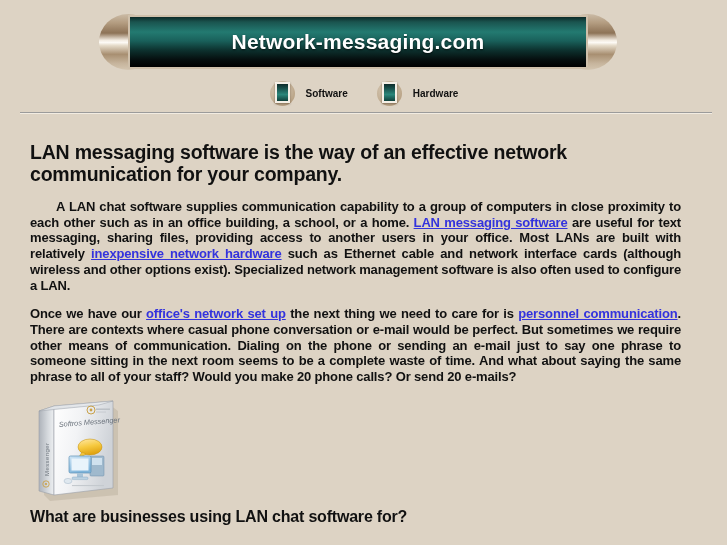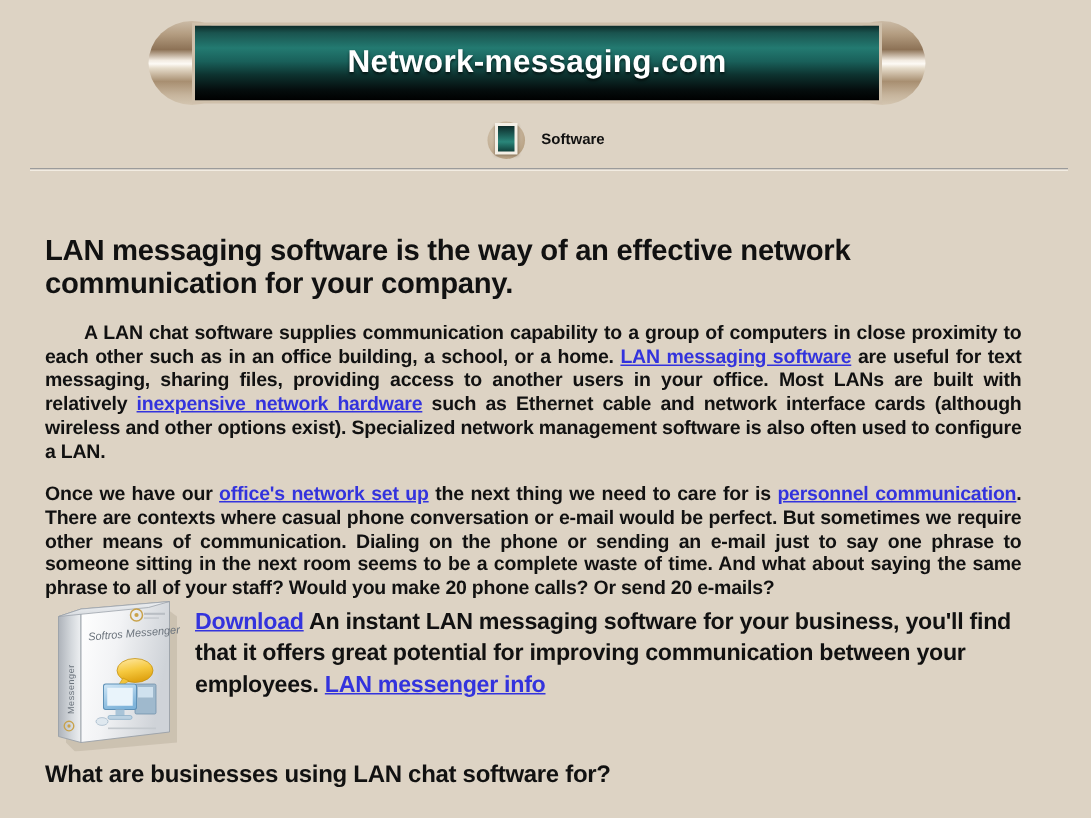--- a/index.html
+++ b/index.html
@@ -142,21 +142,21 @@
   #content {
     position: absolute;
     left: 30px;
     top: 140px;
     width: 667px;
   }
   h1.page-heading {
     font-size: 19.5px;
     font-weight: bold;
     line-height: 22px;
-    margin: 16px 0 14px 0;
+    margin: 1px 0 14px 0;
     letter-spacing: -0.2px;
   }
   p.body-text {
     font-size: 13px;
     line-height: 15.7px;
     margin: 0 16px 13px 0;
     text-align: justify;
     font-weight: bold;
     letter-spacing: -0.15px;
   }
@@ -226,20 +226,29 @@
   <a class="nav-item">
     <span class="nav-icon">
       <span class="disc"></span>
         <span class="plate">
           <i></i>
         </span>
     </span>
     <span class="nav-label">Software</span>
   </a>
 
+  <a class="nav-item">
+    <span class="nav-icon">
+      <span class="disc"></span>
+        <span class="plate">
+          <i></i>
+        </span>
+    </span>
+    <span class="nav-label">Hardware</span>
+  </a>
 
 
 
 
 </div>
 
 <div id="nav-divider"></div>
 
 <div id="content">
 
@@ -311,17 +320,16 @@
       <rect x="41.5" y="60.5" width="17" height="12" fill="#e9f4fb"></rect>
       <rect x="47" y="75" width="6" height="4" fill="#a9c4d8"></rect>
       <rect x="42" y="79" width="16" height="2.6" rx="1.2" fill="#bcd2e2" stroke="#7ba2c0" stroke-width="0.4"></rect>
 
       <ellipse cx="38" cy="83" rx="4" ry="2.6" fill="#dfe8ef" stroke="#92aabd" stroke-width="0.4"></ellipse>
 
       <rect x="42" y="87" width="32" height="1.1" fill="#c4c9ce"></rect>
     </svg>
   </div>
 
-  <div id="download-text"><a class="inline-link">Download</a><span> An instant LAN messaging software for your business, you'll find that it offers great potential for improving communication between your employees. </span><a class="inline-link">LAN messenger info</a></div>
 
 </div>
 
 <h2 class="section-heading">What are businesses using LAN chat software for?</h2>
 
 </body></html>

